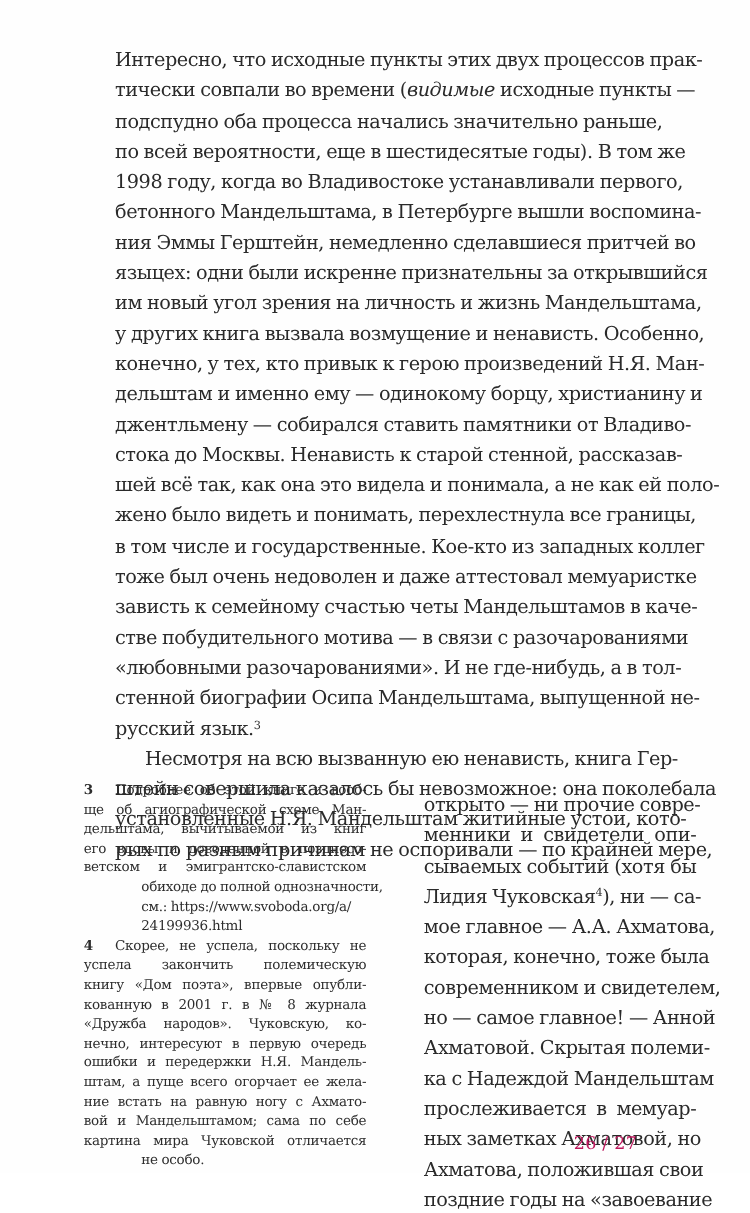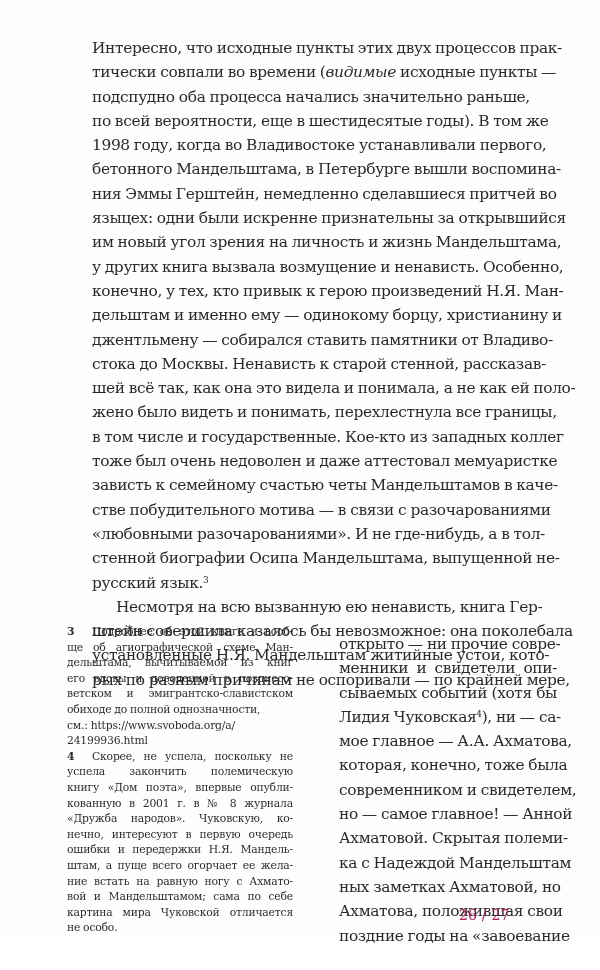--- a/index.html
+++ b/index.html
@@ -8,21 +8,21 @@
     .page { position: absolute; left: 0; top: 0; width: 600px; height: 938px; background: #fefefe; }
     .main-text { position: absolute; left: 92px; top: 36px; width: 450px; }
     .line { display: block; white-space: nowrap; font-size: 15.4px; line-height: 24.3px; height: 24.3px;
             letter-spacing: -0.35px; word-spacing: -0.5px; text-align: justify; text-align-last: justify; }
     .line.last { text-align-last: left; }
     .indent { padding-left: 24px; }
     .right-col { position: absolute; left: 323px; top: 632px; width: 218px; margin-left: 16px; }
     .footnotes { position: absolute; left: 67px; top: 624px; width: 226px; }
     .fn-line { display: block; white-space: nowrap; font-size: 10.8px; line-height: 15.6px; height: 15.6px;
                letter-spacing: -0.2px; word-spacing: -0.3px; text-align: justify; text-align-last: justify; color: #2d2d2d; }
-    .fn-line.last { text-align-last: left; }
+    .fn-line.last { text-align-last: left; margin-left: 46px; }
     .fn-num { font-weight: bold; display: inline-block; width: 25px; text-align: left; }
     em { font-style: italic; }
     sup { font-size: 9px; line-height: 0; vertical-align: 5px; }
     .page-number { position: absolute; left: 459px; top: 907px; font-size: 14px; color: #be185d; letter-spacing: 0.2px; }
   </style>
 </head>
 <body>
 
 <div class="page">
 
@@ -60,20 +60,21 @@
     <span class="line">открыто — ни прочие совре-</span>
     <span class="line">менники и свидетели опи-</span>
     <span class="line">сываемых событий (хотя бы</span>
     <span class="line"><span>Лидия Чуковская</span><sup>4</sup><span>), ни — са-</span></span>
     <span class="line">мое главное — А.А. Ахматова,</span>
     <span class="line">которая, конечно, тоже была</span>
     <span class="line">современником и свидетелем,</span>
     <span class="line">но — самое главное! — Анной</span>
     <span class="line">Ахматовой. Скрытая полеми-</span>
     <span class="line">ка с Надеждой Мандельштам</span>
+    <span class="line">прослеживается в мемуар-</span>
     <span class="line">ных заметках Ахматовой, но</span>
     <span class="line">Ахматова, положившая свои</span>
     <span class="line">поздние годы на «завоевание</span>
   </div>
 
   <div class="footnotes">
     <div>
       <span class="fn-line"><span class="fn-num">3</span><span>Подробнее об этой книге и вооб-</span></span>
       <span class="fn-line">ще об агиографической схеме Ман-</span>
       <span class="fn-line">дельштама, вычитываемой из книг</span>

